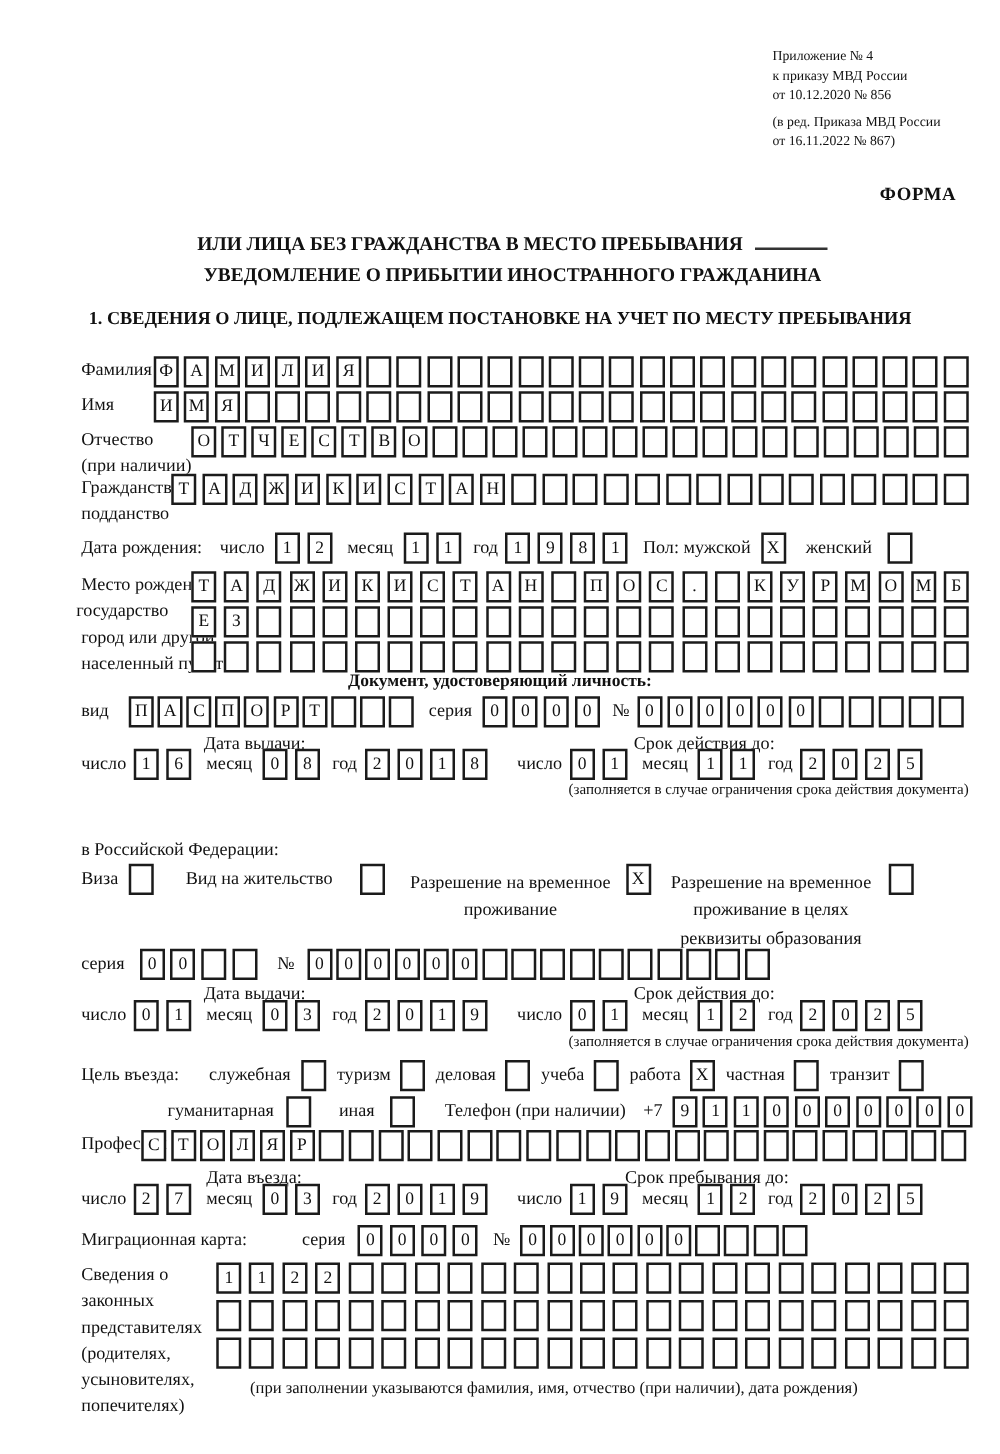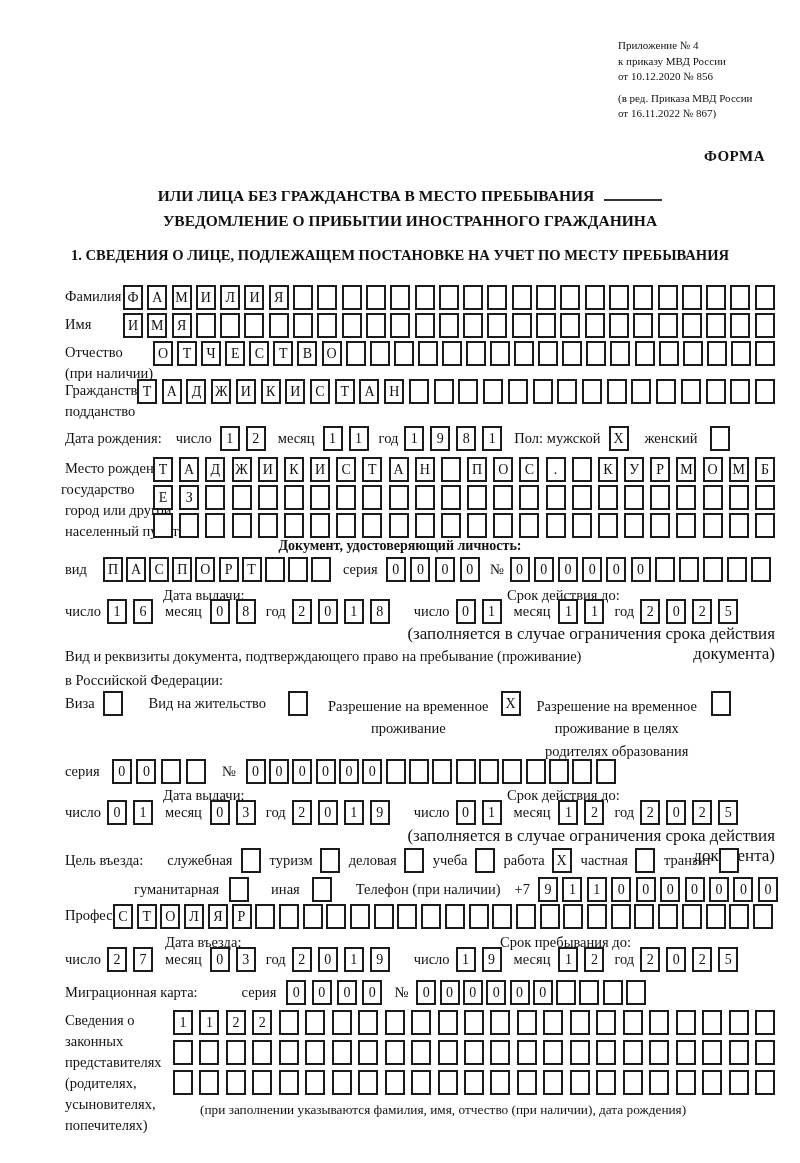--- a/index.html
+++ b/index.html
@@ -2,21 +2,21 @@
 <html><head>
 <meta charset="utf-8">
 <style>
   html,body{margin:0;padding:0;background:#fff;}
   .page{position:relative;width:800px;height:1163px;background:#fff;overflow:hidden;
         font-family:"Liberation Serif","DejaVu Serif",serif;color:#111;}
   .abs{position:absolute;}
   .row{position:absolute;display:flex;align-items:center;white-space:nowrap;}
   .row-top{align-items:flex-start;}
   .lbl{font-size:14.5px;}
-  .sm{font-size:17px;}
+  .sm{font-size:12px;}
   .b{font-weight:bold;}
   .ctr{text-align:center;}
   .cells{display:flex;}
   .sb{justify-content:space-between;}
   .g{gap:6px;}
   .cell{display:inline-flex;flex:0 0 auto;width:20px;height:25px;box-sizing:border-box;
         border:2px solid #1b1b1b;align-items:center;justify-content:center;
         font-size:14px;line-height:1;background:#fff;}
   .hdr div{font-size:11px;line-height:1.42;}
   .title{font-weight:bold;font-size:15.5px;line-height:1.6;}
@@ -354,21 +354,20 @@
     <span class="cells g" style="margin-left:6px">
         <span class="cell">2</span>
         <span class="cell">0</span>
         <span class="cell">2</span>
         <span class="cell">5</span>
       </span>
   </div>
 
   <div class="abs sm" style="left:375px;top:624px;width:400px;text-align:right;">(заполняется в случае ограничения срока действия документа)</div>
 
-  <div class="abs lbl" style="left:65px;top:648px;">Вид и реквизиты документа, подтверждающего право на пребывание (проживание)</div>
   <div class="abs lbl" style="left:65px;top:672px;">в Российской Федерации:</div>
 
   <div class="row row-top" style="left:65px;top:691px;">
     <span class="lbl" style="margin-top:4px">Виза</span>
     <span class="cells" style="margin-left:8px">
         <span class="cell"></span>
       </span>
     <span class="lbl" style="margin-left:26px;margin-top:4px">Вид на жительство</span>
     <span class="cells" style="margin-left:22px">
         <span class="cell"></span>
@@ -376,21 +375,21 @@
     <span class="optlines" style="margin-left:20px;margin-top:4px">
       <span style="display:block">Разрешение на временное</span>
       <span style="display:block">проживание</span>
     </span>
     <span class="cells" style="margin-left:12px">
         <span class="cell">X</span>
       </span>
     <span class="optlines" style="margin-left:16px;margin-top:4px">
       <span style="display:block">Разрешение на временное</span>
       <span style="display:block">проживание в целях</span>
-      <span style="display:block">родителях образования</span>
+      <span style="display:block">реквизиты образования</span>
     </span>
     <span class="cells" style="margin-left:14px">
         <span class="cell"></span>
       </span>
   </div>
 
   <div class="row" style="left:65px;top:759px;">
     <span class="lbl">серия</span>
     <span class="cells sb" style="margin-left:12px;width:94px;">
         <span class="cell">0</span>

